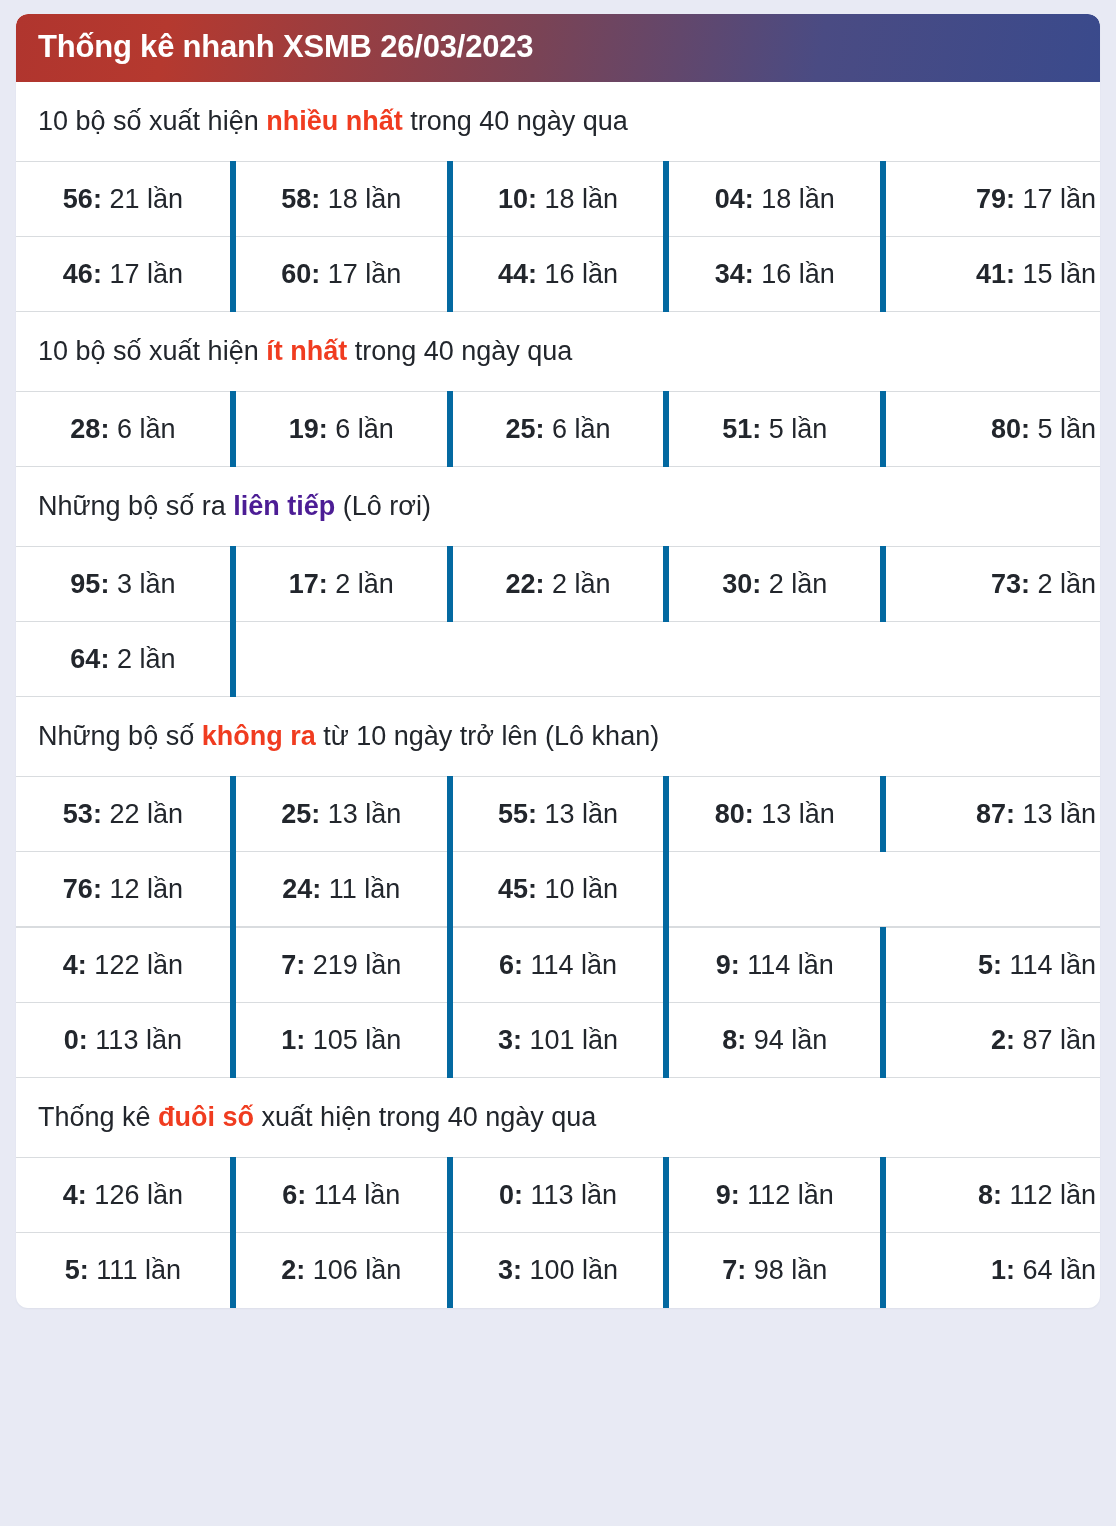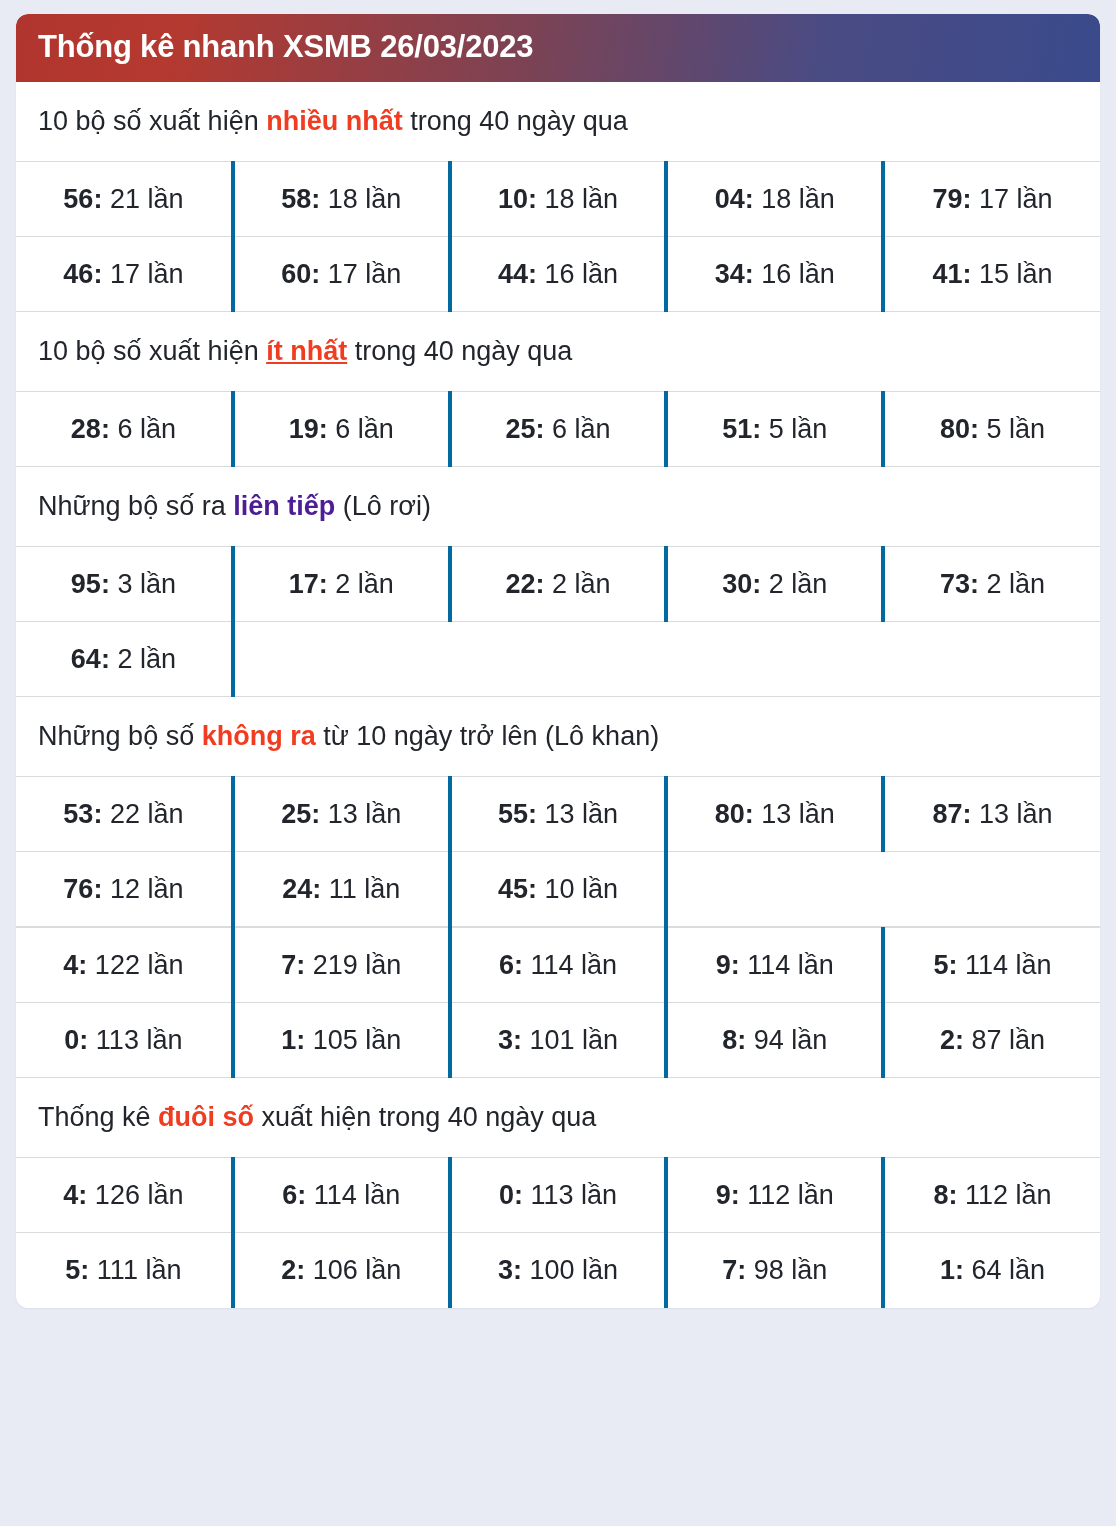--- a/index.html
+++ b/index.html
@@ -52,30 +52,30 @@
   .section-title .plain  { font-weight: normal; }
 
   table.grid {
     width: 100%;
     border-collapse: collapse;
     table-layout: fixed;
   }
   table.grid td {
     border: 1px solid #d9dcdf;
     border-left: none;
-    border-right: 4px solid #0369a1;
+    border-right: 6px solid #0369a1;
     height: 75px;
     text-align: center;
     vertical-align: middle;
     font-size: 27px;
     color: #22262c;
     padding: 0 4px;
     white-space: nowrap;
   }
-  table.grid td:last-child { border-right: none; }
+  table.grid td:last-child { border-right: none; text-align: right; }
   table.grid tr:first-child td { border-top: 1px solid #d9dcdf; }
   table.grid td.empty { border-right: none; border-left: none; }
   table.grid td.empty + td.empty { border-left: none; }
 
   .cell-num { font-weight: bold; }
   .cell-rest { font-weight: normal; }
 
   .last-section table.grid tr:last-child td { border-bottom: none; }
 </style>
 </head>
@@ -104,21 +104,21 @@
                 <td><span class="cell-num">46:</span><span class="cell-rest"> 17 lần</span></td>
                 <td><span class="cell-num">60:</span><span class="cell-rest"> 17 lần</span></td>
                 <td><span class="cell-num">44:</span><span class="cell-rest"> 16 lần</span></td>
                 <td><span class="cell-num">34:</span><span class="cell-rest"> 16 lần</span></td>
                 <td><span class="cell-num">41:</span><span class="cell-rest"> 15 lần</span></td>
               </tr>
             </tbody>
           </table>
         </div>
         <div class="section">
-          <div class="section-title"><span class="plain">10 bộ số xuất hiện </span><span class="accent" style="color: rgb(240, 60, 32); text-decoration: underline;">ít nhất</span><span class="plain"> trong 40 ngày qua</span></div>
+          <div class="section-title"><span class="plain">10 bộ số xuất hiện </span><span class="accent" style="color: rgb(240, 60, 32);">ít nhất</span><span class="plain"> trong 40 ngày qua</span></div>
           <table class="grid">
             <tbody>
               <tr>
                 <td><span class="cell-num">28:</span><span class="cell-rest"> 6 lần</span></td>
                 <td><span class="cell-num">19:</span><span class="cell-rest"> 6 lần</span></td>
                 <td><span class="cell-num">25:</span><span class="cell-rest"> 6 lần</span></td>
                 <td><span class="cell-num">51:</span><span class="cell-rest"> 5 lần</span></td>
                 <td><span class="cell-num">80:</span><span class="cell-rest"> 5 lần</span></td>
               </tr>
             </tbody>

